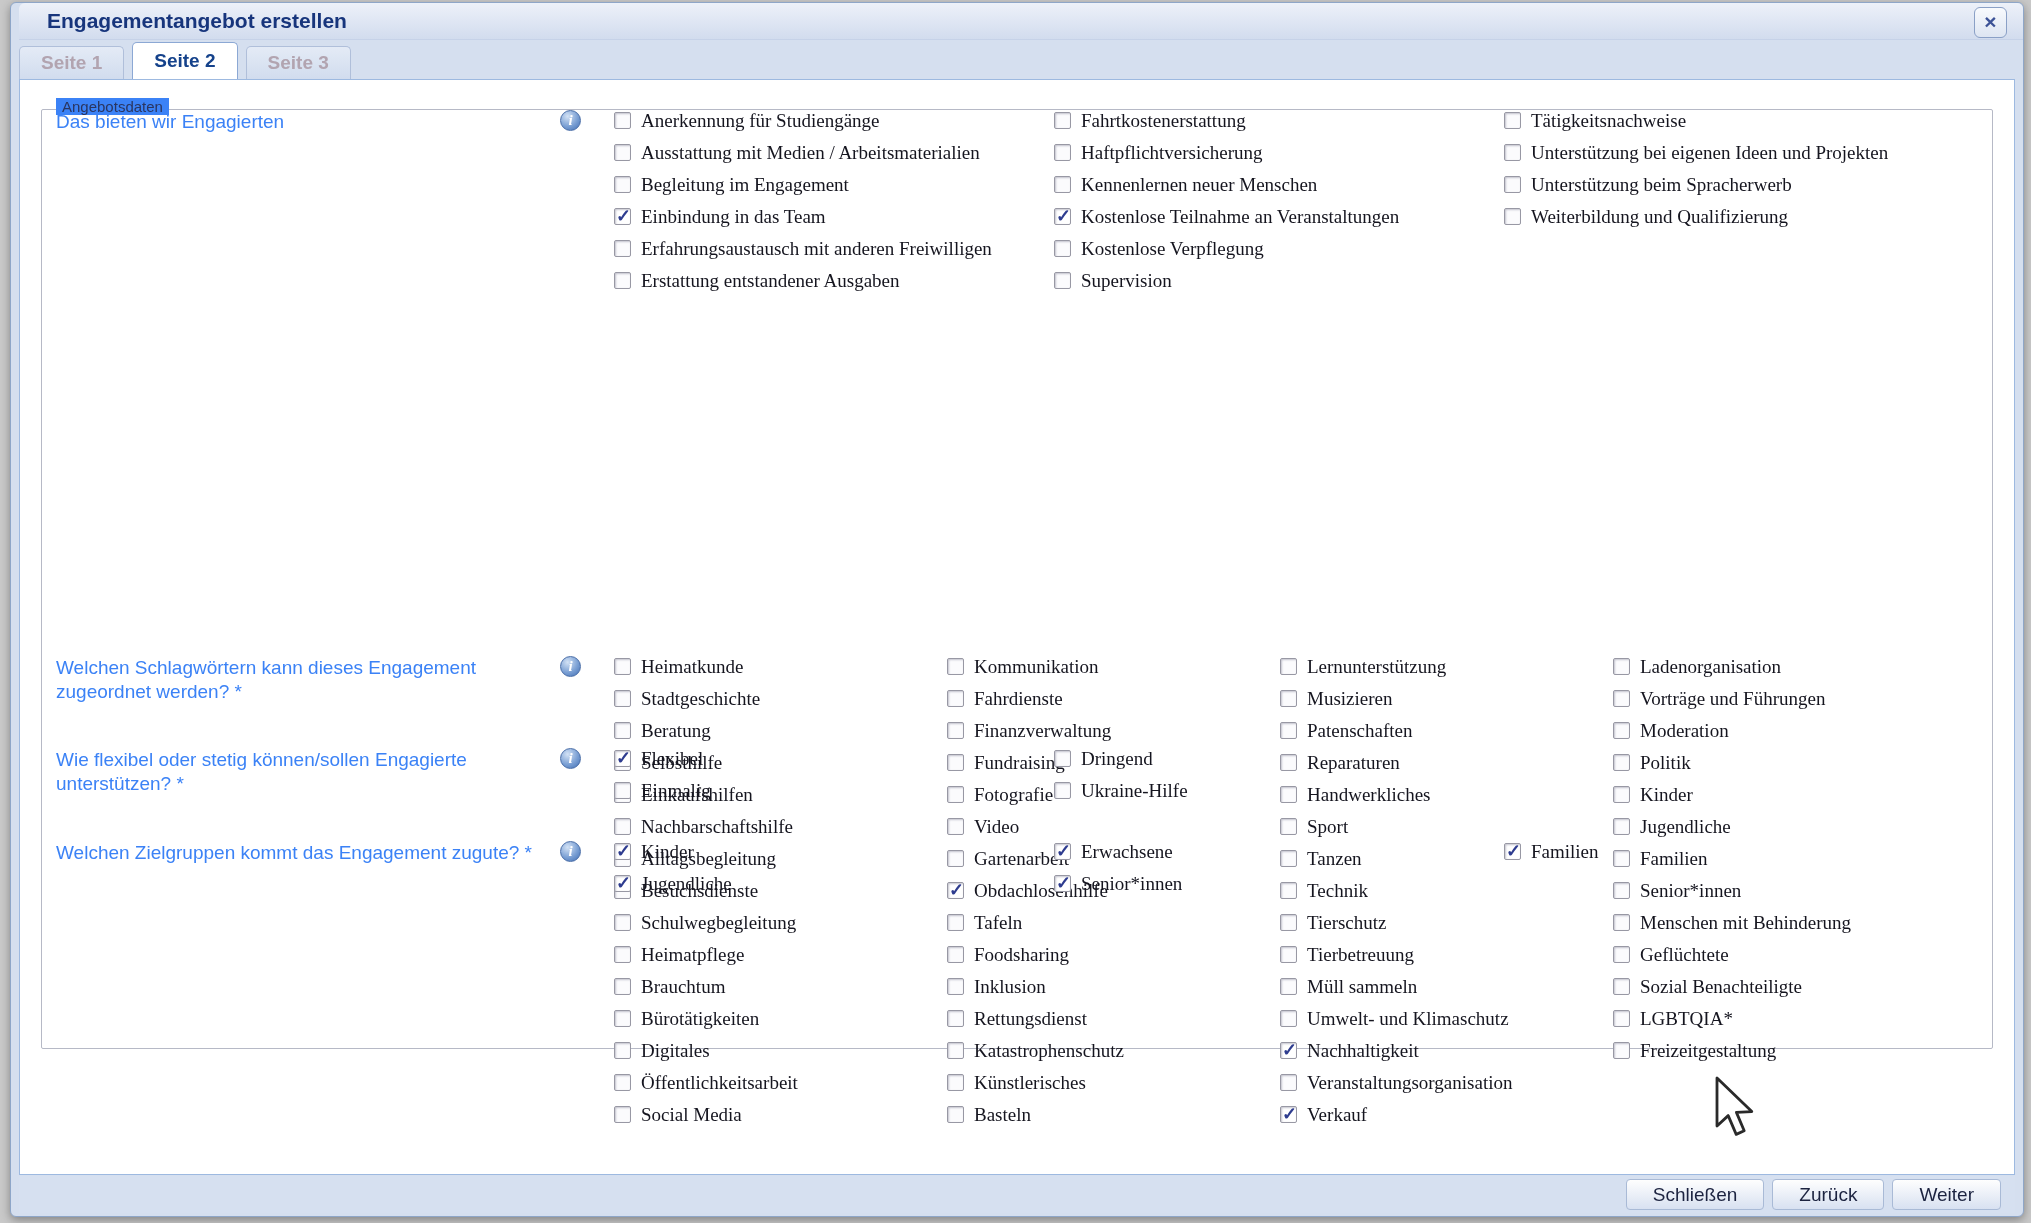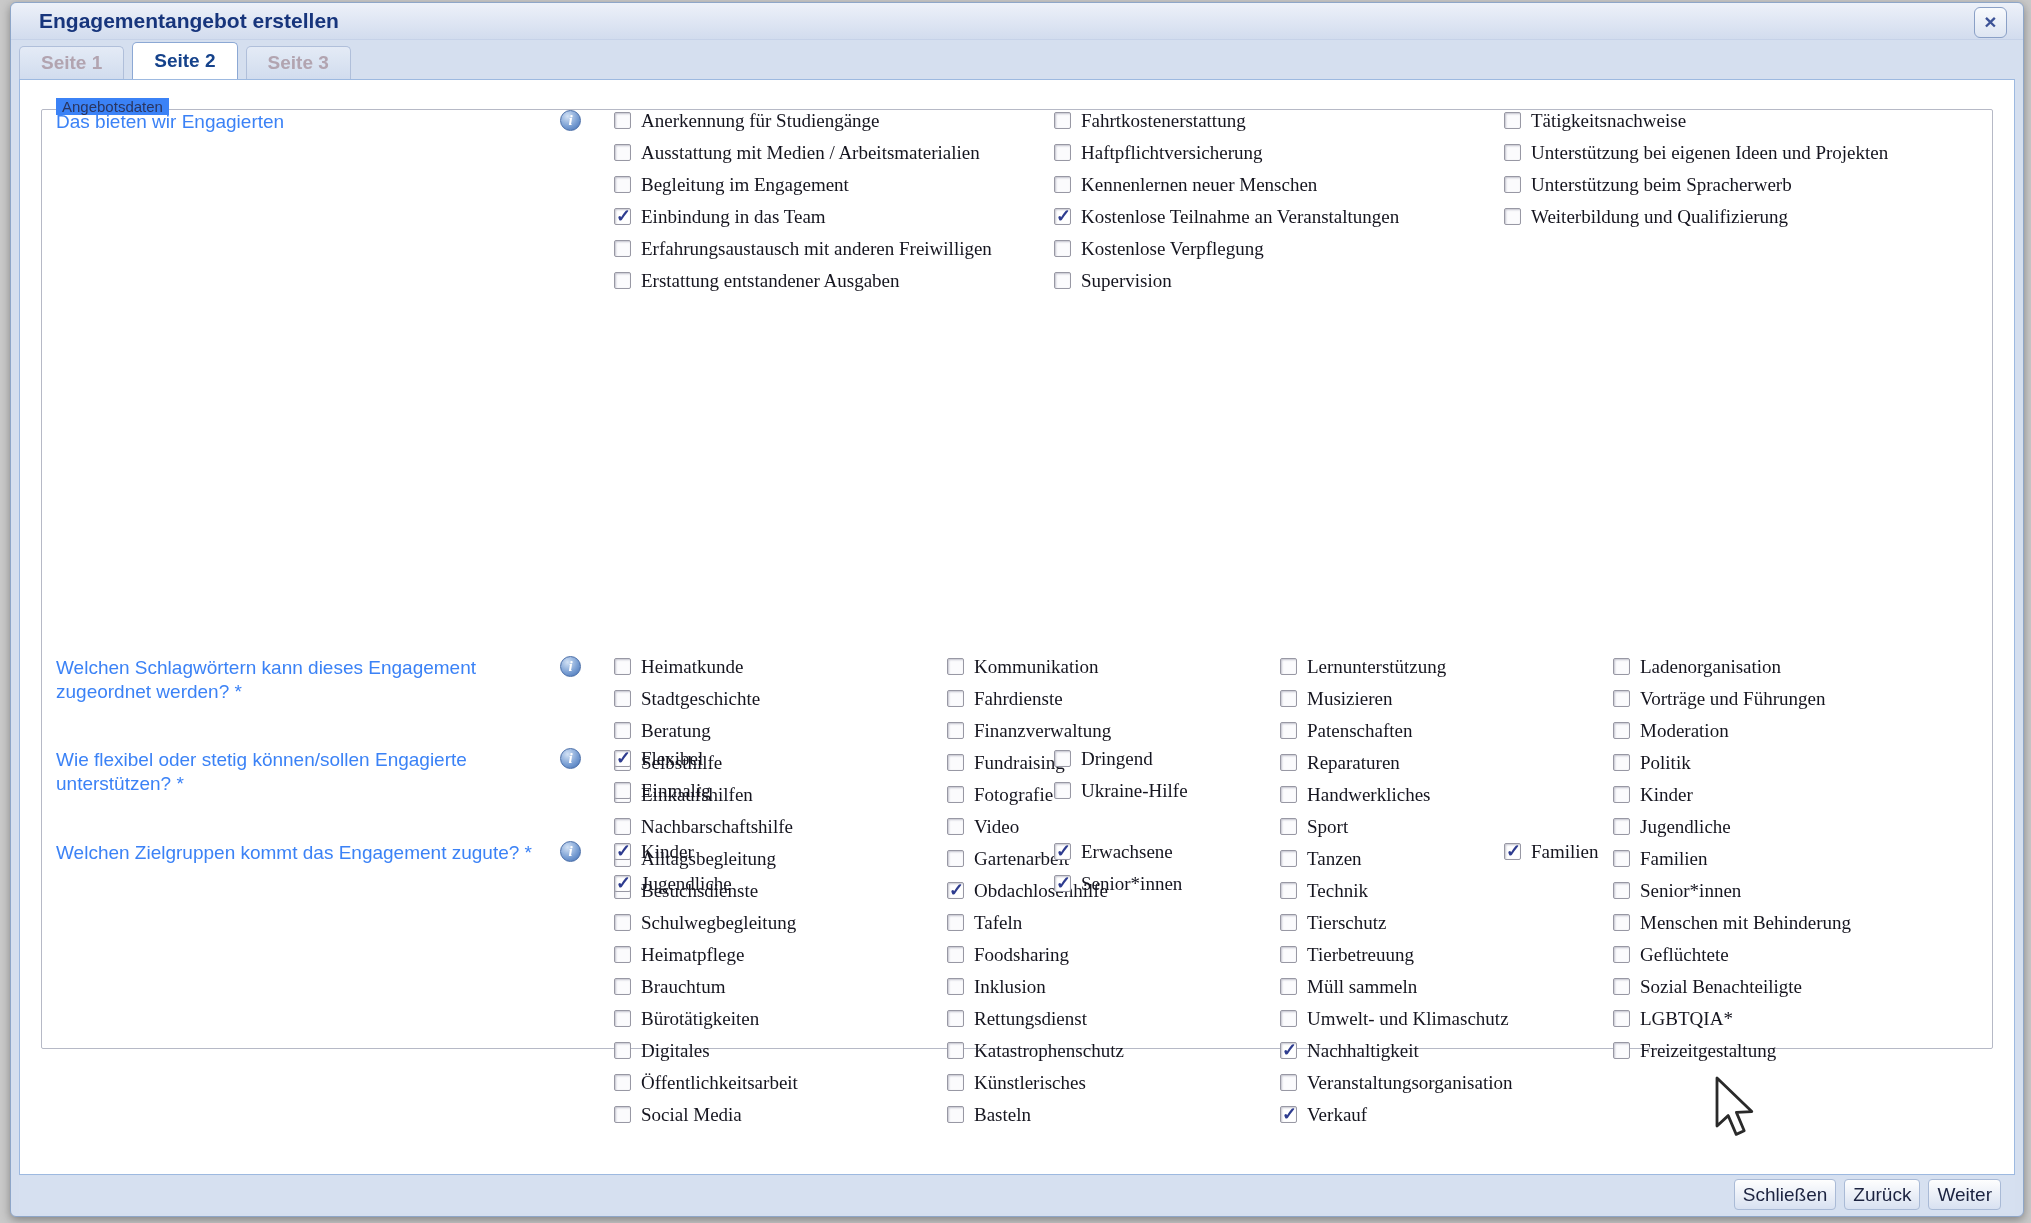--- a/index.html
+++ b/index.html
@@ -8,21 +8,21 @@
     background:#c9c9c9;
     font-family:"Liberation Sans", sans-serif;
     -webkit-font-smoothing:antialiased;
   }
   .dialog{
     position:absolute;left:10px;top:2px;width:2012px;height:1213px;
     background:#d5dfef;border:1px solid #8ea6c8;border-radius:6px;
     box-shadow:0 3px 10px rgba(0,0,0,.35);
   }
   .titlebar{
-    position:absolute;left:0;top:0;right:0;height:36px;
+    position:absolute;left:8px;top:0;right:0;height:36px;
     background:linear-gradient(#edf1f9,#d2dcee);
     border-radius:6px 6px 0 0;border-bottom:1px solid #c6d2e8;
   }
   .title{
     position:absolute;left:28px;top:6px;font-size:21px;font-weight:bold;color:#17357c;
   }
   .close-btn{
     position:absolute;right:16px;top:4px;width:31px;height:29px;
     border:1px solid #8aa0c6;border-radius:6px;
     background:linear-gradient(#f8fafd,#dde5f2);
@@ -87,21 +87,21 @@
     font-size:18px;font-weight:bold;color:#2e3c8f;
   }
   .cb-label{font-size:19px;line-height:22px;color:#15151f;white-space:nowrap;}
   .section:nth-of-type(4) .col:nth-child(3) .cb-label{white-space:normal;max-width:360px;}
   .footer{
     position:absolute;left:8px;right:8px;bottom:3px;height:37px;
     display:flex;justify-content:flex-end;align-items:center;gap:8px;padding-right:14px;
     background:#d6e0f0;box-sizing:border-box;
   }
   .btn{
-    height:31px;padding:0 8px;font-size:19px;color:#1c2340;
+    height:31px;padding:0 26px;font-size:19px;color:#1c2340;
     background:linear-gradient(#fefefe,#d8e1f1);
     border:1px solid #a9bad6;border-radius:4px;cursor:pointer;
     font-family:"Liberation Sans", sans-serif;
   }
   .cursor{position:absolute;left:1713px;top:1076px;pointer-events:none;}
 </style>
 </head>
 <body>
 
 <div class="dialog">

